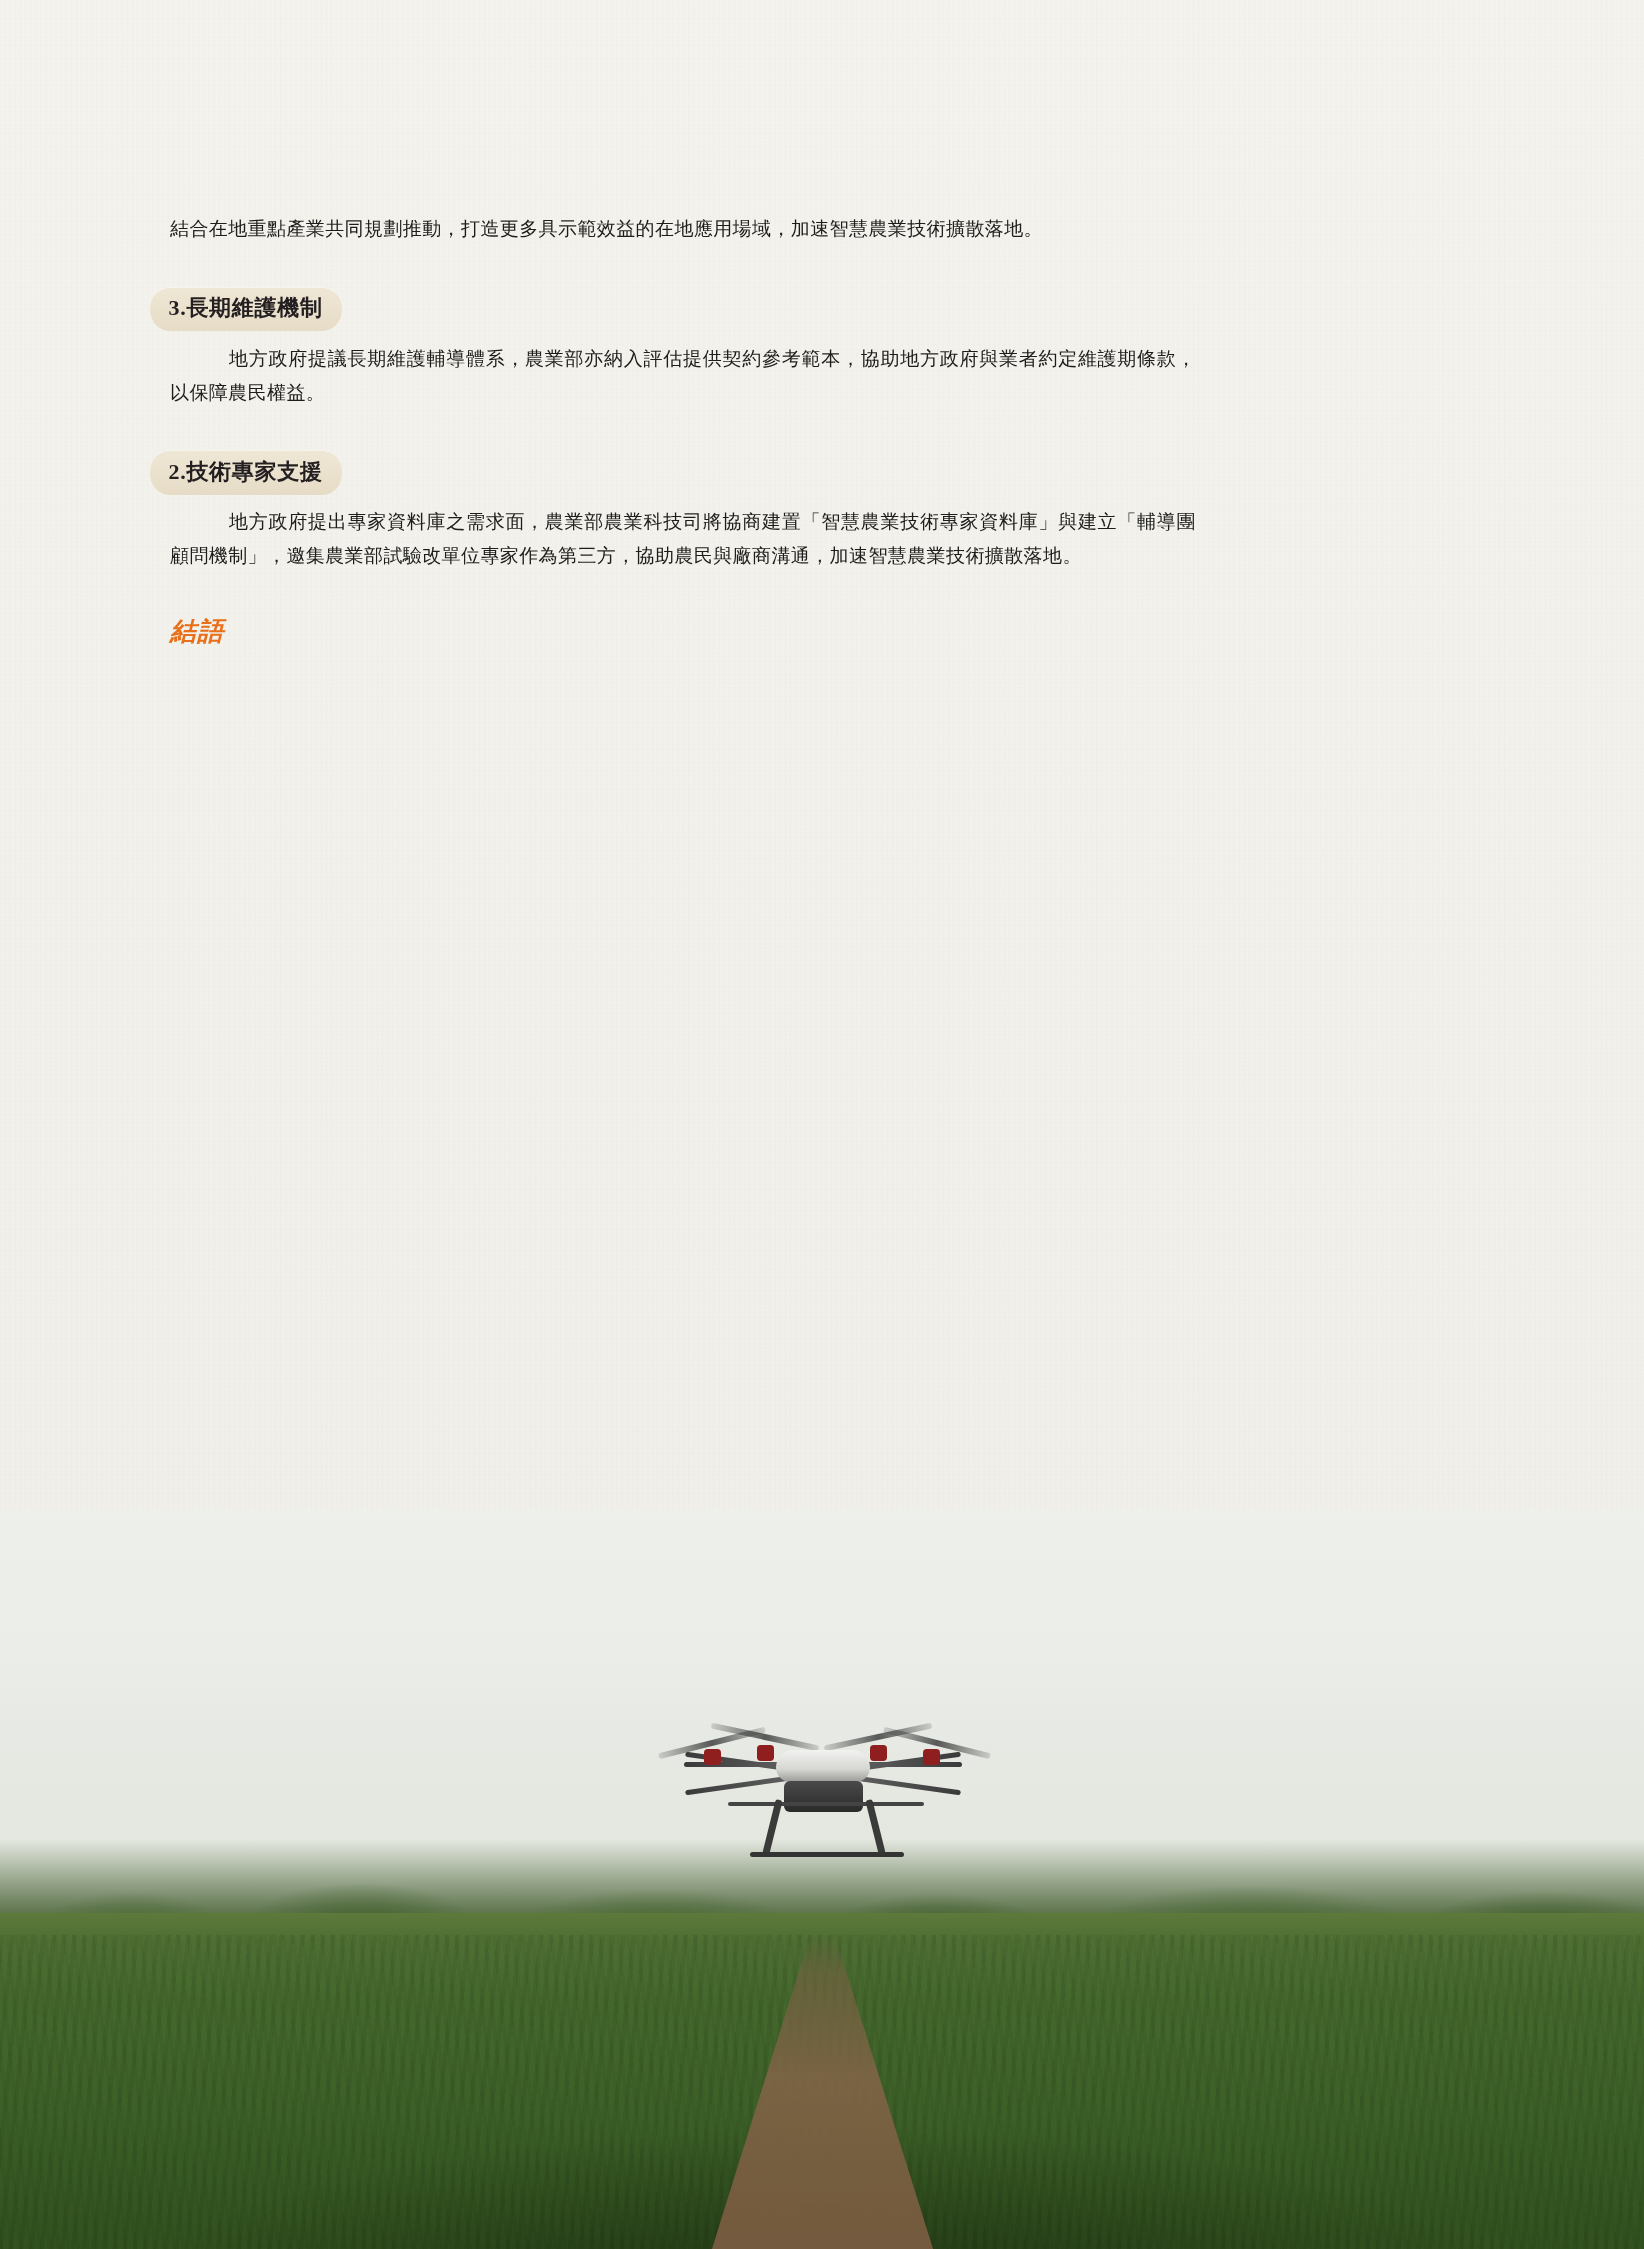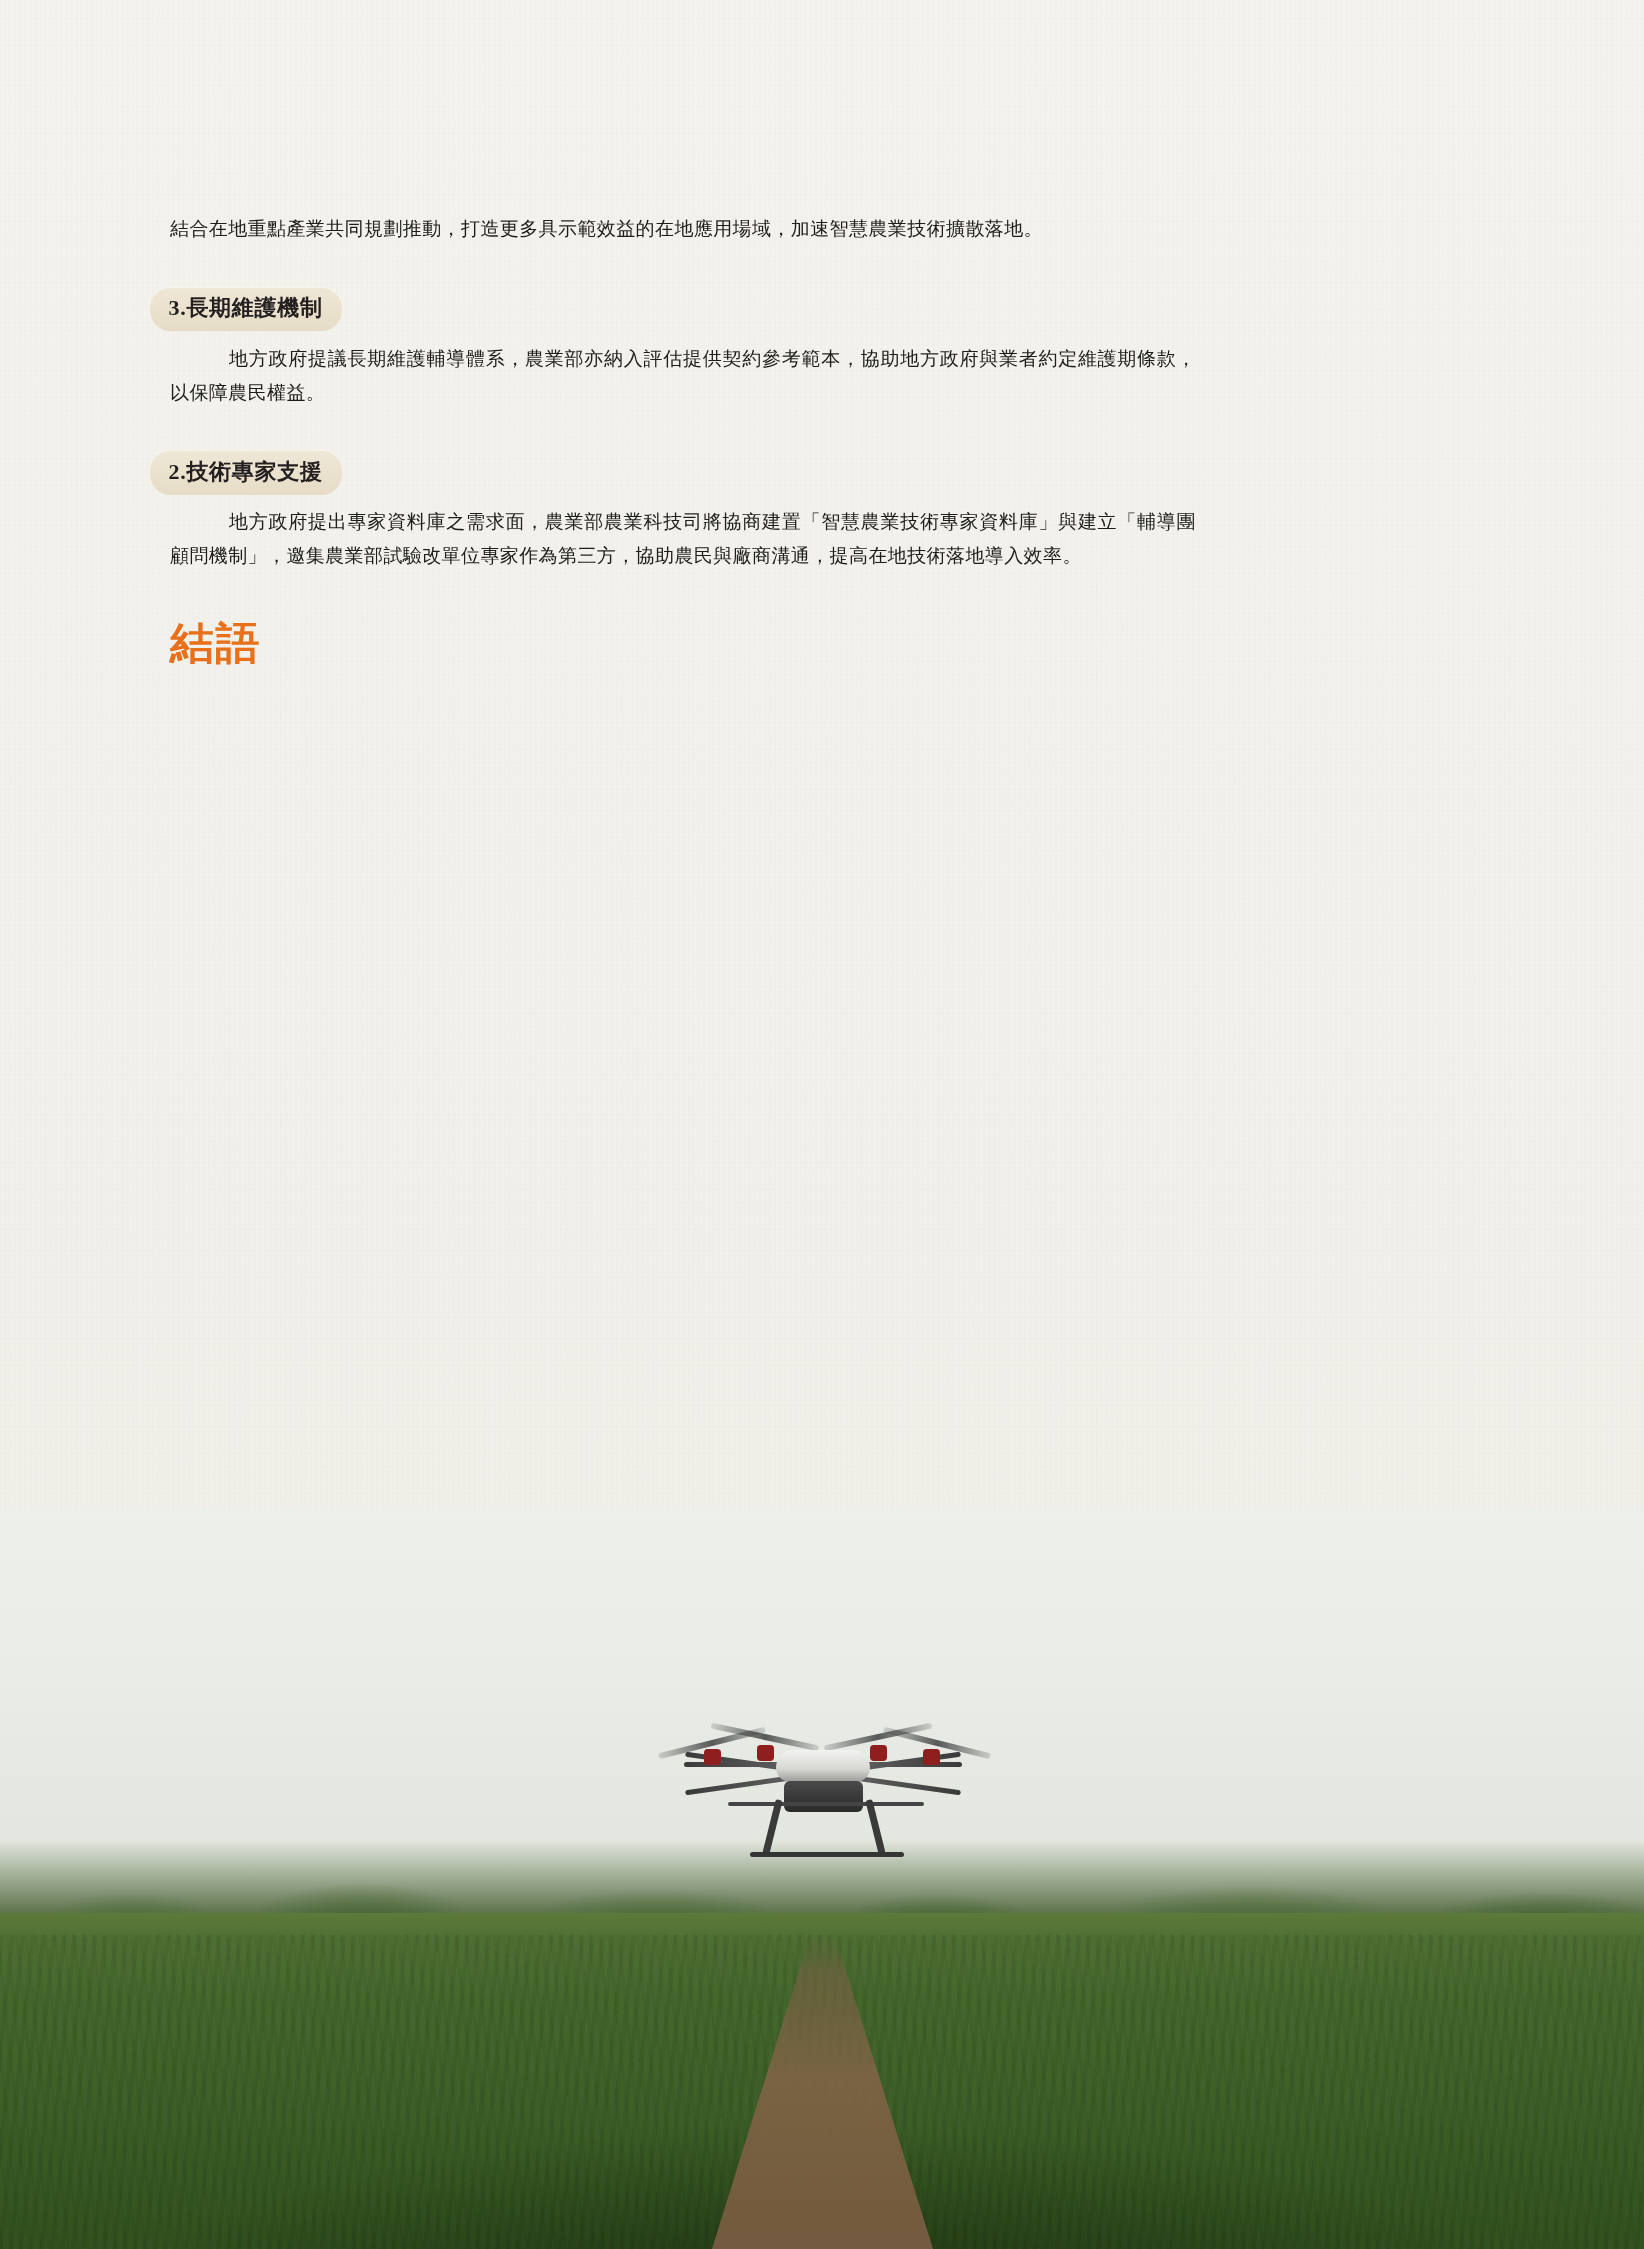--- a/index.html
+++ b/index.html
@@ -67,26 +67,27 @@
     padding: 6.6px 19px 8px 19px;
     margin-left: -20.5px;
     border-radius: 20.5px;
     background: linear-gradient(180deg, #efe7d6 0%, #e6dcc6 100%);
     box-shadow: 0 0.7px 0 rgba(255,255,255,0.7) inset;
     font-family: "Liberation Serif", serif;
   }
 
   
   .sec-head {
-    font-size: 44px;
+    font-size: 26px;
     font-weight: bold;
     color: #e8701a;
     letter-spacing: 1.5px;
     margin: 0;
     font-family: "Liberation Sans", sans-serif;
+    font-style: italic;
   }
 
   
   .endmark {
     display: inline-block;
     width: 29px;
     height: 29px;
     border-radius: 50%;
     background: #ffffff;
     border: 1.5px solid #3a8b46;
@@ -313,21 +314,21 @@
   <div class="gap-sm"></div>
 
   <p class="para indent">地方政府提議長期維護輔導體系，農業部亦納入評估提供契約參考範本，協助地方政府與業者約定維護期條款，以保障農民權益。</p>
 
   <div class="gap-lg"></div>
 
   <div class="pill-head">2.技術專家支援</div>
 
   <div class="gap-sm"></div>
 
-  <p class="para indent">地方政府提出專家資料庫之需求面，農業部農業科技司將協商建置「智慧農業技術專家資料庫」與建立「輔導團顧問機制」，邀集農業部試驗改單位專家作為第三方，協助農民與廠商溝通，提高在地技術落地導入效率。</p>
+  <p class="para indent">地方政府提出專家資料庫之需求面，農業部農業科技司將協商建置「智慧農業技術專家資料庫」與建立「輔導團顧問機制」，邀集農業部試驗改單位專家作為第三方，協助農民與廠商溝通，加速智慧農業技術擴散落地。</p>
 
   <div class="gap-lg"></div>
 
   <h2 class="sec-head">結語</h2>
 
   <div class="gap-sm"></div>
 
 
 
 </div>

